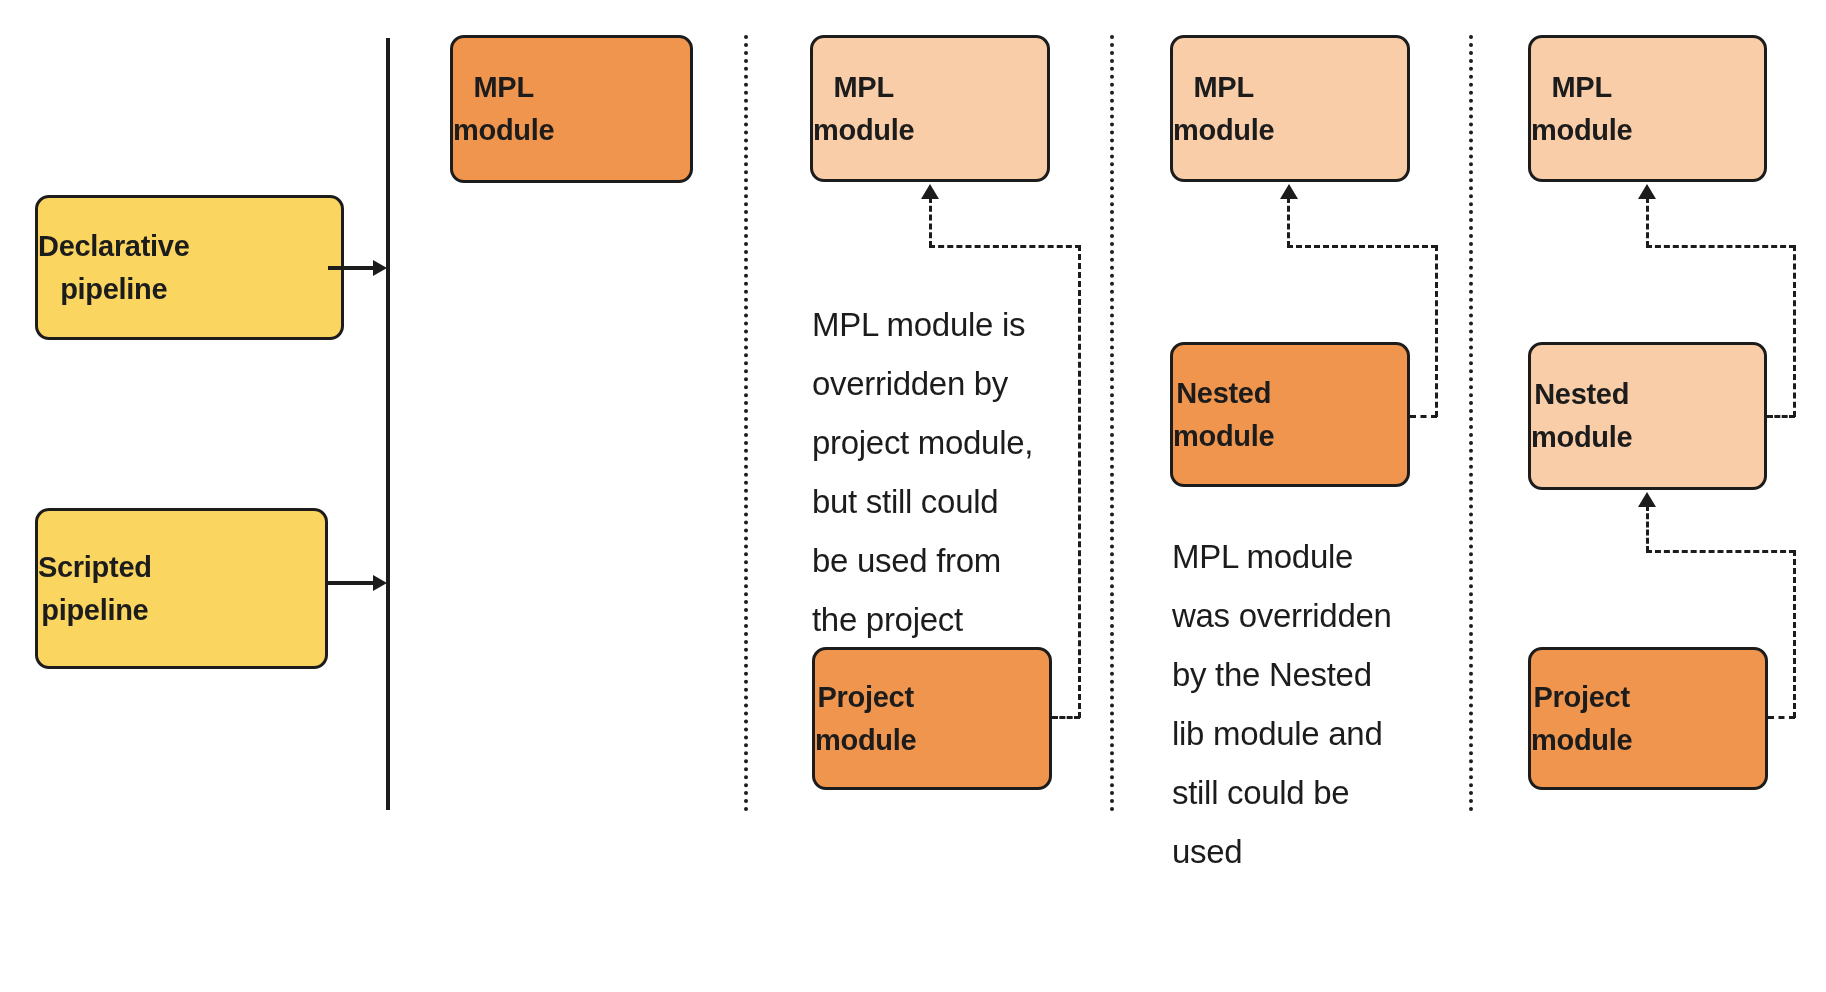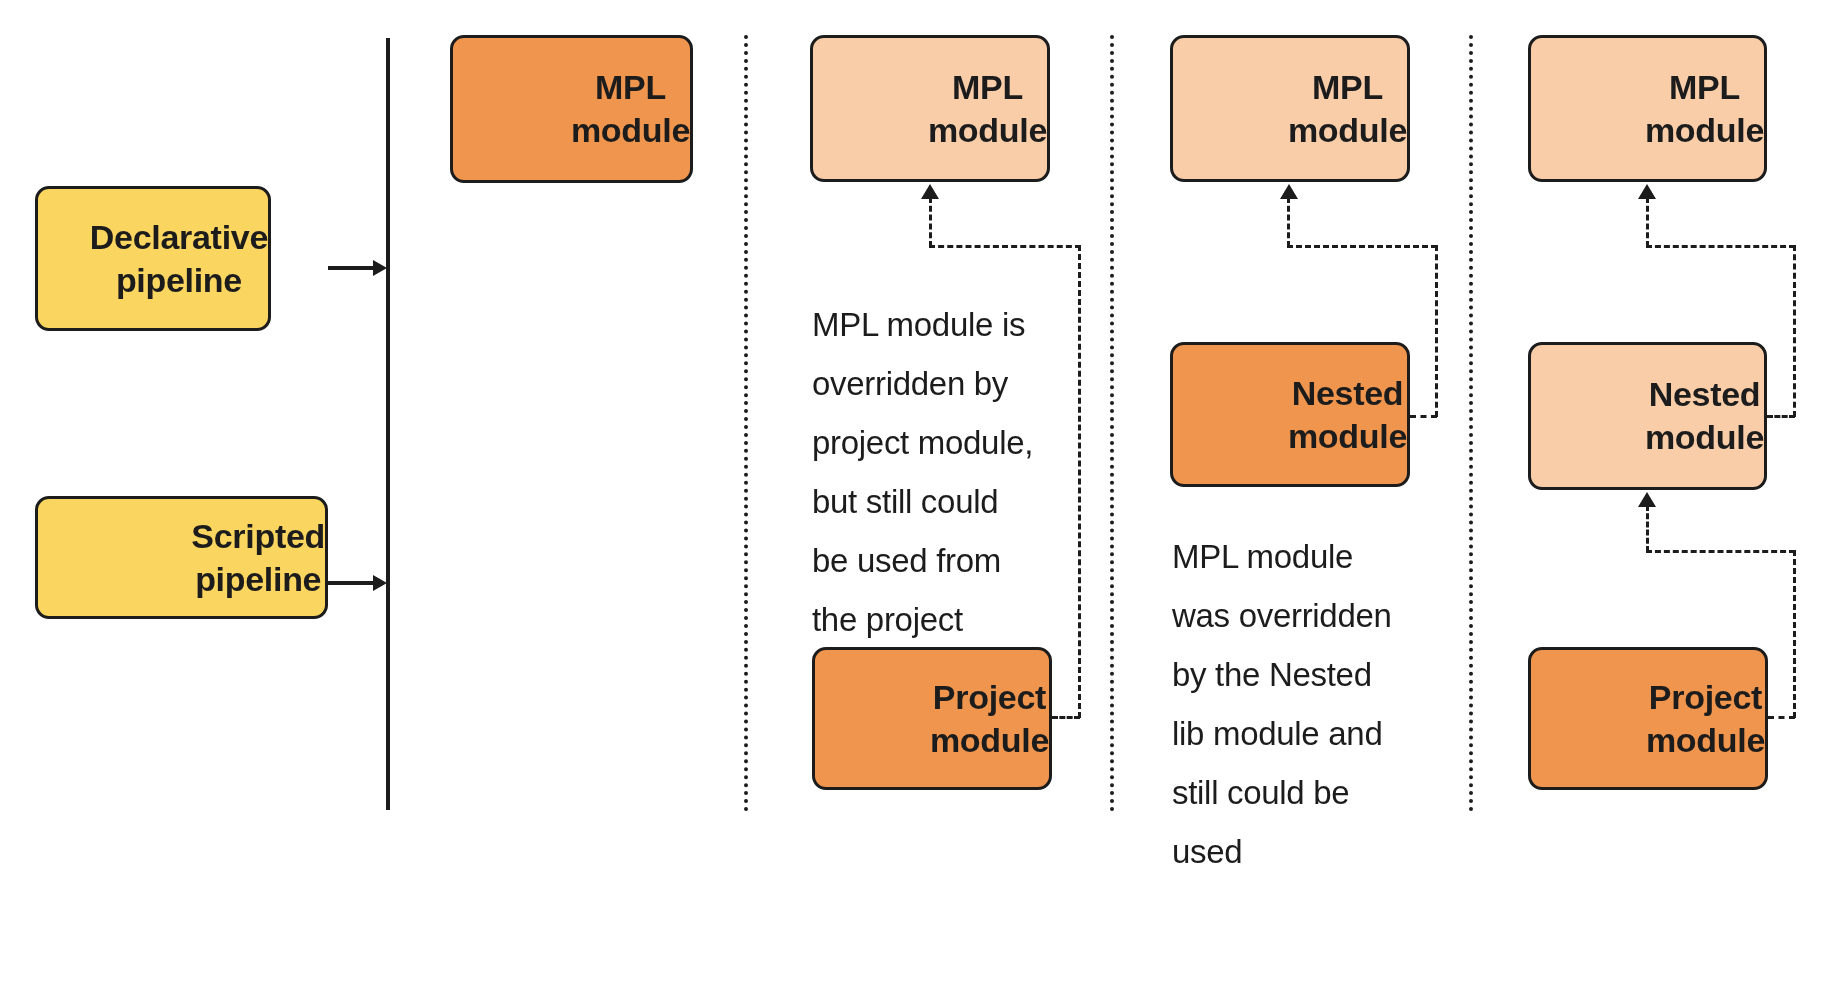--- a/index.html
+++ b/index.html
@@ -9,23 +9,23 @@
     background:#fff;
     overflow:hidden;
     font-family:"Liberation Sans",sans-serif;
     color:var(--ink,#1c1c1c);
   }
   .box{
     position:absolute;
     box-sizing:border-box;
     border:3.5px solid var(--ink,#1c1c1c);
     border-radius:14px;
-    display:flex;align-items:center;justify-content:flex-end;
+    display:flex;align-items:center;justify-content:flex-start;
     text-align:center;
-    font-weight:bold;font-size:34px;line-height:43px;
+    font-weight:bold;font-size:29px;line-height:43px;
     white-space:pre-line;
     letter-spacing:-0.3px;
   }
   .fill-yellow{background:var(--yellow,#FAD55F);}
   .fill-orange{background:var(--orange,#F0954D);}
   .fill-light{background:var(--light-orange,#F8CDA8);}
   .note{
     position:absolute;
     font-size:33px;line-height:59px;
     white-space:pre-line;
@@ -50,25 +50,25 @@
     position:absolute;left:88px;top:903px;
     font-weight:bold;font-size:33px;line-height:42px;
     letter-spacing:-0.5px;white-space:nowrap;
   }
 </style>
 </head>
 <body>
 
 <div id="stage">
 
-  <div class="box fill-yellow" style="left:35px;top:186px;width:236px;height:145px;">
+  <div class="box fill-yellow" style="left:35px;top:195px;width:309px;height:145px;">
     <span>Declarative
 pipeline</span>
   </div>
-  <div class="box fill-yellow" style="left:35px;top:496px;width:293px;height:123px;">
+  <div class="box fill-yellow" style="left:35px;top:508px;width:293px;height:161px;">
     <span>Scripted
 pipeline</span>
   </div>
 
   <div class="sarrow" style="left:328px;top:266px;width:46px;"></div>
   <div class="sarrow" style="left:328px;top:581px;width:46px;"></div>
 
   <div class="vline" style="left:386px;top:38px;height:772px;"></div>
 
   <div class="vdot" style="left:744px;top:35px;height:777px;"></div>

